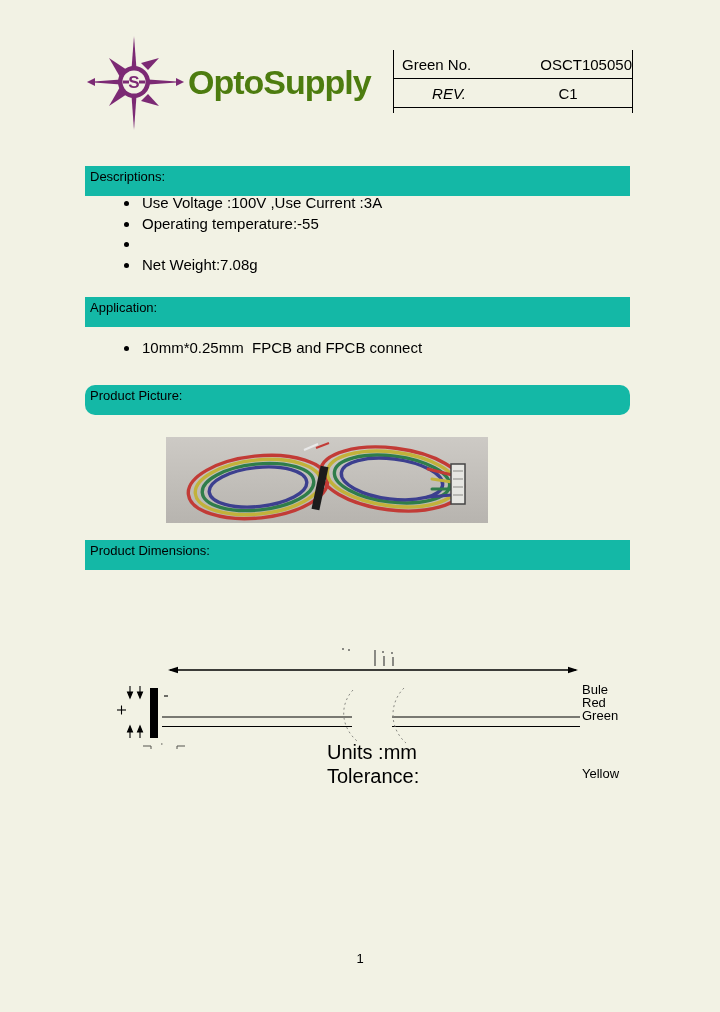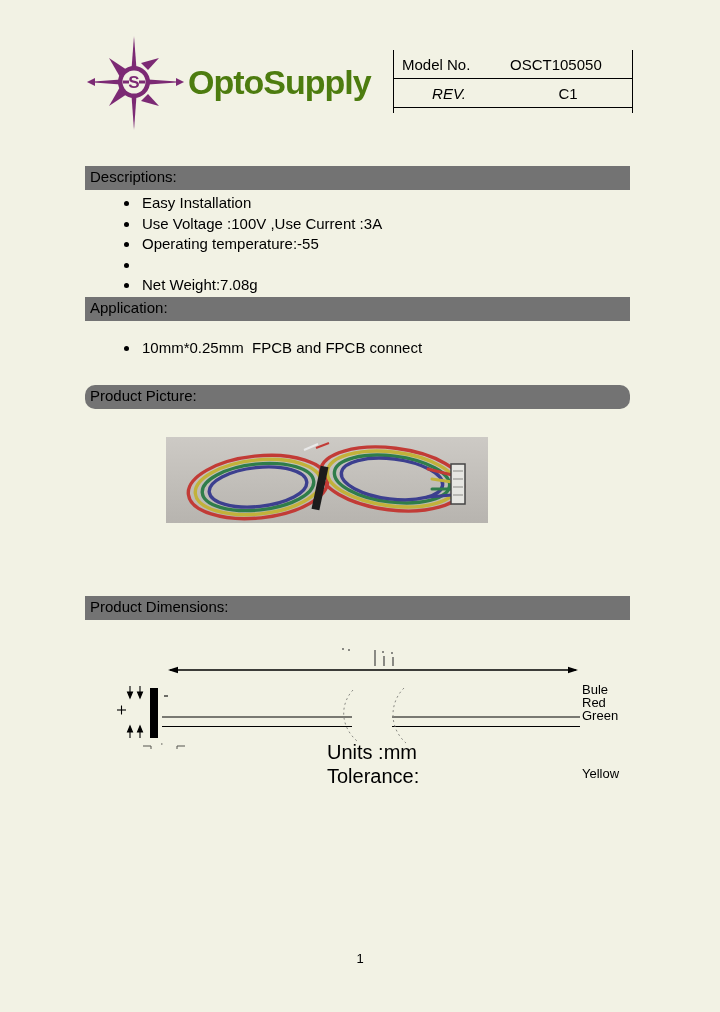--- a/index.html
+++ b/index.html
@@ -16,29 +16,29 @@
     font-size:34px;font-weight:bold;letter-spacing:-1px;
     color:#4d7c0f;
   }
   .hdr-table{
     position:absolute;left:393px;top:50px;width:240px;height:63px;
     border-left:1px solid #000;border-right:1px solid #000;
     box-sizing:border-box;font-size:15px;
   }
   .hdr-row{display:flex;height:28px;border-bottom:1px solid #000;align-items:center;}
   .hdr-row .c1{width:110px;box-sizing:border-box;}
-  .hdr-row .c2{flex:1;box-sizing:border-box;}
+  .hdr-row .c2{flex:1;box-sizing:border-box;text-align:right;}
   .r1 .c1{padding-left:8px;}
   .r1 .c2{padding-left:6px;}
   .r2 .c1{text-align:center;font-style:italic;}
   .r2 .c2{text-align:center;}
   
   .bar{
-    position:absolute;left:85px;width:545px;height:24px;
-    background:#737373;font-size:15px;line-height:22px;
+    position:absolute;left:85px;width:545px;height:30px;
+    background:#14b8a6;font-size:13px;line-height:22px;
     padding-left:5px;box-sizing:border-box;color:#000;
   }
   
   .blist{position:absolute;left:121px;margin:0;padding:0;list-style:none;font-size:15px;}
   .blist li{position:relative;padding-left:21px;line-height:20.5px;min-height:20.5px;white-space:pre;}
   .blist li .dot{
     position:absolute;left:3px;top:8px;width:5px;height:5px;border-radius:50%;background:#000;
   }
   
   .photo{position:absolute;left:166px;top:437px;width:322px;height:86px;}
@@ -72,34 +72,33 @@
       <rect x="40" y="47.5" width="6" height="3"></rect>
       <rect x="56" y="47.5" width="6" height="3"></rect>
     </g>
     <text x="51" y="55" text-anchor="middle" font-size="17" font-weight="bold" font-family="Liberation Sans, sans-serif" fill="#7c2a74">S</text>
   </svg>
 
   <div class="wordmark">OptoSupply</div>
 
   <div class="hdr-table">
     <div class="hdr-row r1">
-      <div class="c1">Model No.</div>
+      <div class="c1">Green No.</div>
       <div class="c2">OSCT105050</div>
     </div>
     <div class="hdr-row r2">
       <div class="c1">REV.</div>
       <div class="c2">C1</div>
     </div>
   </div>
 </div>
 
 <div class="bar" style="top:166px;">Descriptions:</div>
 
 <ul class="blist" style="top:193px;">
-  <li><span class="dot"></span><span>Easy Installation</span></li>
   <li><span class="dot"></span><span>Use Voltage :100V ,Use Current :3A</span></li>
   <li><span class="dot"></span><span>Operating temperature:-55</span></li>
   <li><span class="dot"></span><span></span></li>
   <li><span class="dot"></span><span>Net Weight:7.08g</span></li>
 </ul>
 
 <div class="bar" style="top:297px;">Application:</div>
 
 <ul class="blist" style="top:338px;">
   <li><span class="dot"></span><span>10mm*0.25mm  FPCB and FPCB connect</span></li>
@@ -142,21 +141,21 @@
     <g>
       <rect x="285" y="27" width="14" height="40" fill="#e6e6e2" stroke="#444" stroke-width="1.5"></rect>
       <line x1="287" y1="34" x2="297" y2="34" stroke="#8a8a86" stroke-width="1"></line>
       <line x1="287" y1="42" x2="297" y2="42" stroke="#8a8a86" stroke-width="1"></line>
       <line x1="287" y1="50" x2="297" y2="50" stroke="#8a8a86" stroke-width="1"></line>
       <line x1="287" y1="58" x2="297" y2="58" stroke="#8a8a86" stroke-width="1"></line>
     </g>
   </svg>
 </div>
 
-<div class="bar" style="top:596px;">Product Dimensions:</div>
+<div class="bar" style="top:540px;">Product Dimensions:</div>
 
 <div class="abs" style="left:0;top:640px;width:720px;height:160px;">
   <svg width="720" height="160" viewBox="0 0 720 160">
 
     <g stroke="#444" stroke-width="1.2">
       <line x1="343" y1="8" x2="343" y2="10"></line>
       <line x1="349" y1="9" x2="349" y2="11"></line>
       <line x1="375" y1="10" x2="375" y2="26"></line>
       <line x1="384" y1="16" x2="384" y2="26"></line>
       <line x1="383" y1="11" x2="383" y2="13"></line>

